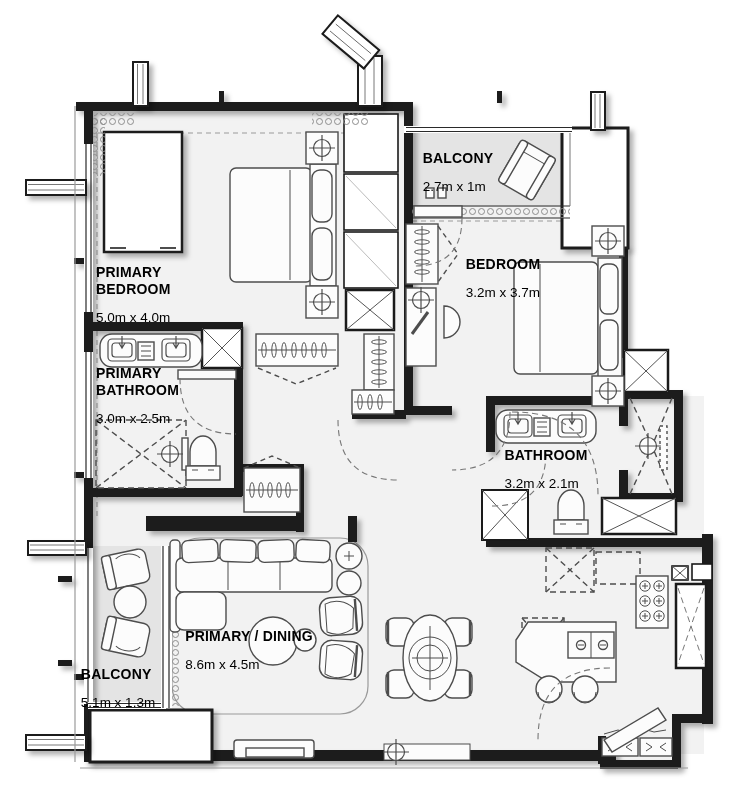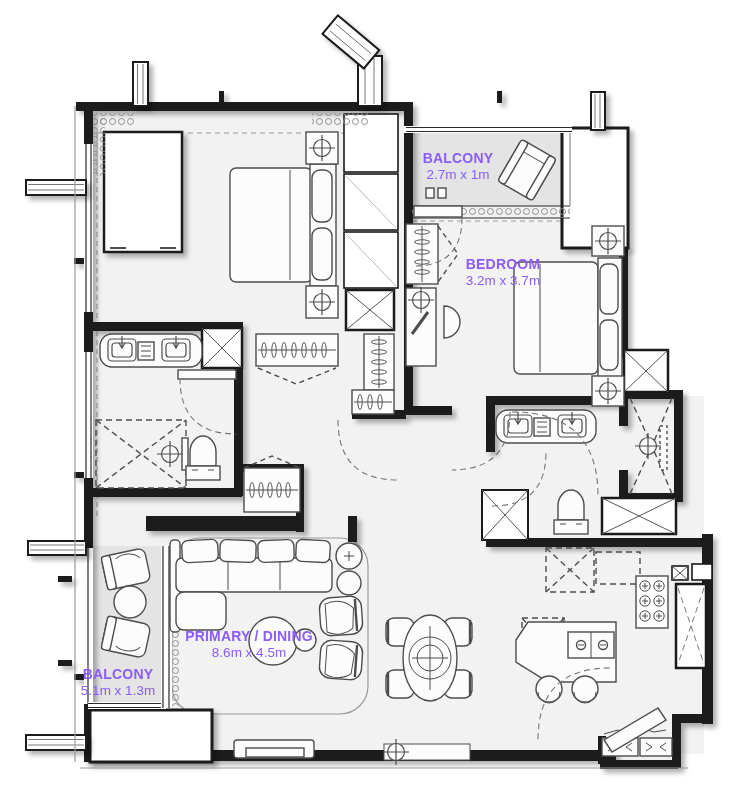--- a/index.html
+++ b/index.html
@@ -1,22 +1,22 @@
 <!DOCTYPE html>
 <html><head>
 <meta charset="utf-8">
 <style>
   html,body{margin:0;padding:0;background:#ffffff;}
   .stage{position:relative;width:752px;height:802px;background:#ffffff;overflow:hidden;
          font-family:"Liberation Sans",sans-serif;}
   .stage svg{position:absolute;left:0;top:0;}
-  .room-label{position:absolute;transform:translateX(-50%);text-align:center;color:#8b5cf6;z-index:5;}
+  .room-label{position:absolute;transform:translateX(-50%);text-align:left;color:#000000;z-index:5;}
   .rname{font-weight:700;font-size:14px;line-height:17px;letter-spacing:.2px;white-space:nowrap;}
   .rname.wrap{white-space:normal;width:112px;}
-  .rdims{font-weight:400;font-size:13.5px;line-height:16px;margin-top:0;white-space:nowrap;}
+  .rdims{font-weight:400;font-size:13.5px;line-height:16px;margin-top:12px;white-space:nowrap;}
 </style>
 </head>
 <body>
 
 <div class="stage">
 
 <svg width="752" height="802" viewBox="0 0 752 802">
   <defs>
     <filter id="ds" x="-20%" y="-20%" width="150%" height="150%">
       <feDropShadow dx="4" dy="4" stdDeviation="2.6" flood-color="#000000" flood-opacity="0.30"></feDropShadow>
@@ -478,28 +478,40 @@
     <path d="M180,378 Q180,434 236,434"></path>
     <path d="M610,668 Q538,668 538,740"></path>
   </g>
 
   <g stroke="#9a9a9a" stroke-width="1.2" fill="none">
     <path d="M75,106 V762"></path>
     <path d="M80,768 H688"></path>
   </g>
 </svg>
 
+<div class="room-label" style="left:152px;top:264px">
+  <div class="rname wrap">PRIMARY BEDROOM</div>
+  <div class="rdims">5.0m x 4.0m</div>
+</div>
 <div class="room-label" style="left:458px;top:150px">
   <div class="rname">BALCONY</div>
   <div class="rdims">2.7m x 1m</div>
 </div>
 <div class="room-label" style="left:503px;top:256px">
   <div class="rname">BEDROOM</div>
   <div class="rdims">3.2m x 3.7m</div>
 </div>
+<div class="room-label" style="left:152px;top:365px">
+  <div class="rname wrap">PRIMARY BATHROOM</div>
+  <div class="rdims">3.0m x 2.5m</div>
+</div>
+<div class="room-label" style="left:546px;top:447px">
+  <div class="rname">BATHROOM</div>
+  <div class="rdims">3.2m x 2.1m</div>
+</div>
 <div class="room-label" style="left:249px;top:628px">
   <div class="rname">PRIMARY / DINING</div>
   <div class="rdims">8.6m x 4.5m</div>
 </div>
 <div class="room-label" style="left:118px;top:666px">
   <div class="rname">BALCONY</div>
   <div class="rdims">5.1m x 1.3m</div>
 </div>
 
 </div>

